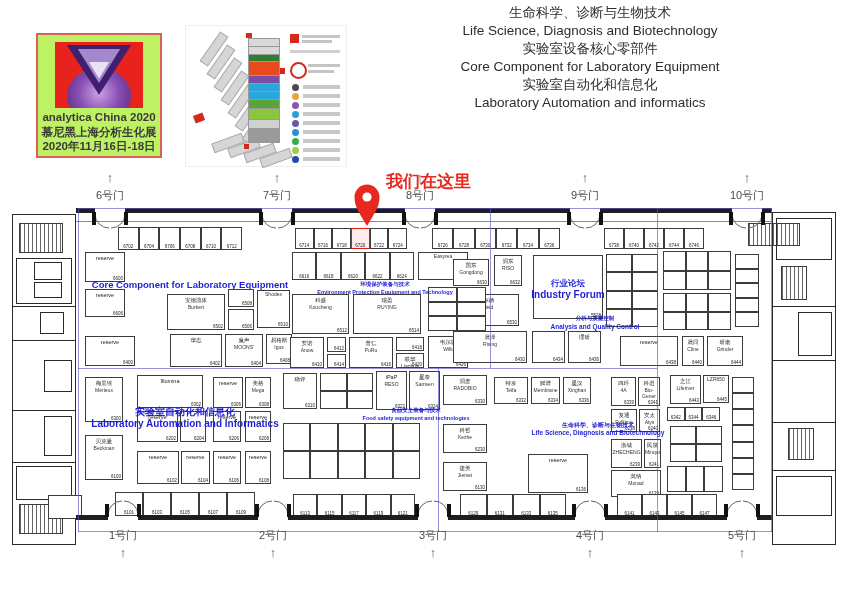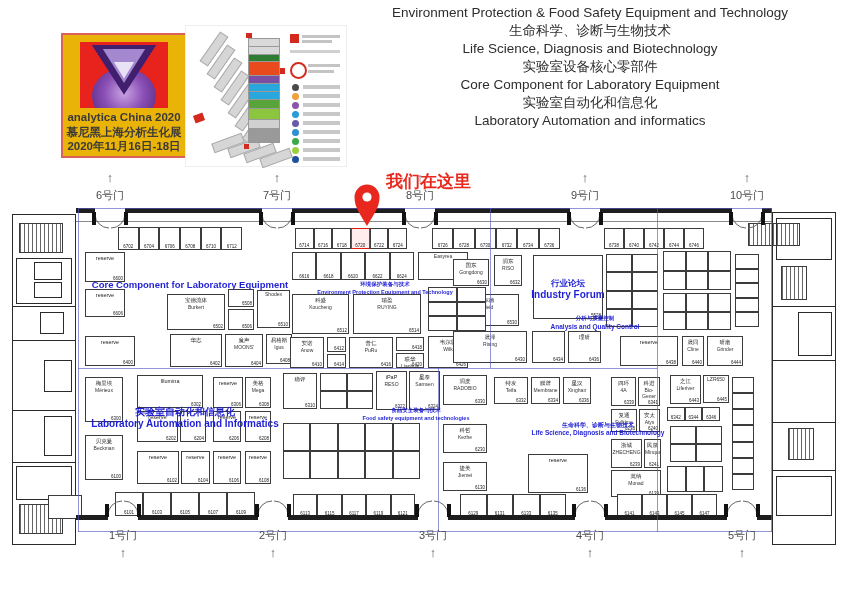--- a/index.html
+++ b/index.html
@@ -1,21 +1,21 @@
 <!DOCTYPE html>
 <html><head>
 <meta charset="utf-8">
 <style>
   html,body{margin:0;padding:0;background:#fff;}
   #stage{position:relative;width:844px;height:608px;background:#fff;overflow:hidden;
          font-family:"Liberation Sans",sans-serif;color:#2d2d2d;}
   .abs{position:absolute;}
   
-  #logo-card{left:61px;top:33px;width:122px;height:121px;border:2px solid #d96157;
-             background:#eab308;text-align:center;}
+  #logo-card{left:36px;top:33px;width:122px;height:121px;border:2px solid #d96157;
+             background:#bef264;text-align:center;}
   #logo-art{position:relative;width:88px;height:66px;margin:7px auto 2px auto;background:#e8231d;overflow:hidden;}
   .logo-sphere{position:absolute;left:12px;top:26px;width:64px;height:56px;border-radius:50%;
                background:radial-gradient(circle at 50% 45%, #c9a3e2 0%, #8a4fb5 45%, #4a2177 100%);}
   .logo-tri1{position:absolute;left:9px;top:3px;width:70px;height:54px;background:#3f1f6e;
              clip-path:polygon(4% 0,96% 0,50% 92%);}
   .logo-tri2{position:absolute;left:21px;top:7px;width:46px;height:37px;background:#a488cf;
              clip-path:polygon(4% 0,96% 0,50% 92%);}
   .logo-tri3{position:absolute;left:33px;top:20px;width:22px;height:18px;background:#e9e2f5;
              clip-path:polygon(4% 0,96% 0,50% 92%);}
   .logo-line{font-size:11.5px;font-weight:bold;color:#3a3a3a;line-height:14.5px;}
@@ -113,21 +113,20 @@
       <div style="position: absolute; left: 117px; top: 104px; width: 37px; height: 4px; background: rgb(200, 200, 200);"></div>
       <div style="position: absolute; left: 106px; top: 112px; width: 7px; height: 7px; border-radius: 50%; background: rgb(58, 170, 73);"></div>
       <div style="position: absolute; left: 117px; top: 113px; width: 37px; height: 4px; background: rgb(200, 200, 200);"></div>
       <div style="position: absolute; left: 106px; top: 121px; width: 7px; height: 7px; border-radius: 50%; background: rgb(156, 207, 63);"></div>
       <div style="position: absolute; left: 117px; top: 122px; width: 37px; height: 4px; background: rgb(200, 200, 200);"></div>
       <div style="position: absolute; left: 106px; top: 130px; width: 7px; height: 7px; border-radius: 50%; background: rgb(31, 78, 156);"></div>
       <div style="position: absolute; left: 117px; top: 131px; width: 37px; height: 4px; background: rgb(200, 200, 200);"></div>
     </div>
 
   <div class="abs" id="title-block">
-    <div class="title-line">Environment Protection  &amp; Food Safety Equipment and Technology</div>
     <div class="title-line">生命科学、诊断与生物技术</div>
     <div class="title-line">Life Science, Diagnosis and Biotechnology</div>
     <div class="title-line">实验室设备核心零部件</div>
     <div class="title-line">Core Component for Laboratory Equipment</div>
     <div class="title-line">实验室自动化和信息化</div>
     <div class="title-line">Laboratory Automation and informatics</div>
   </div>
 
   <div class="abs" id="we-are-here">我们在这里</div>
   <svg class="abs" id="pin-svg" width="34" height="50" viewBox="0 0 34 50">

